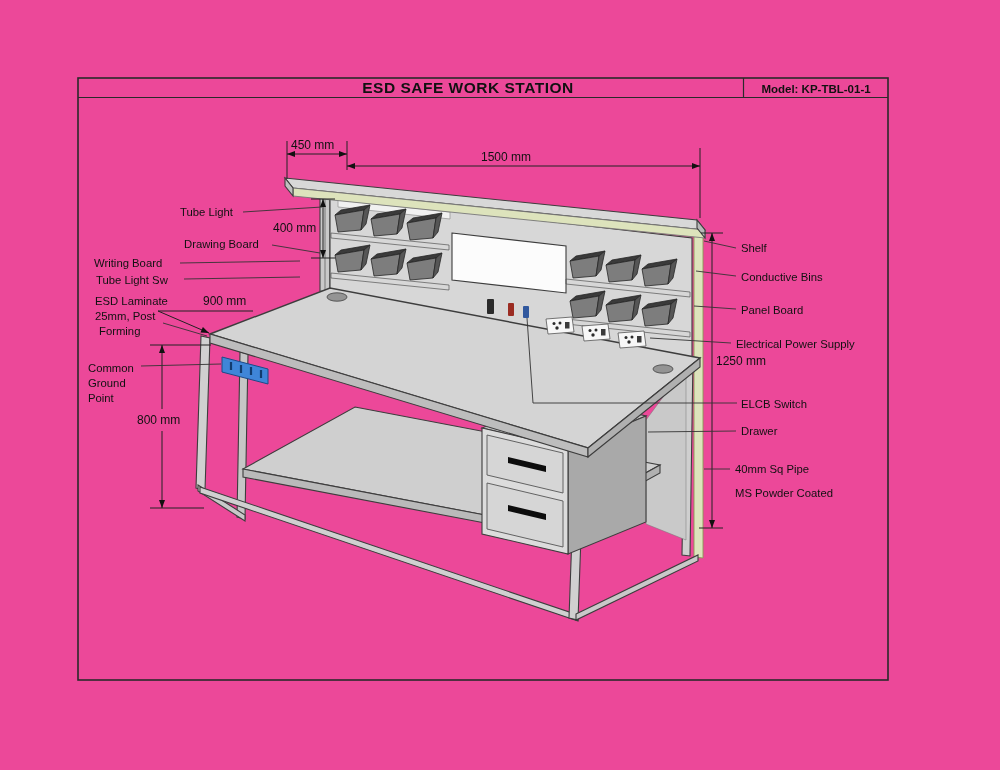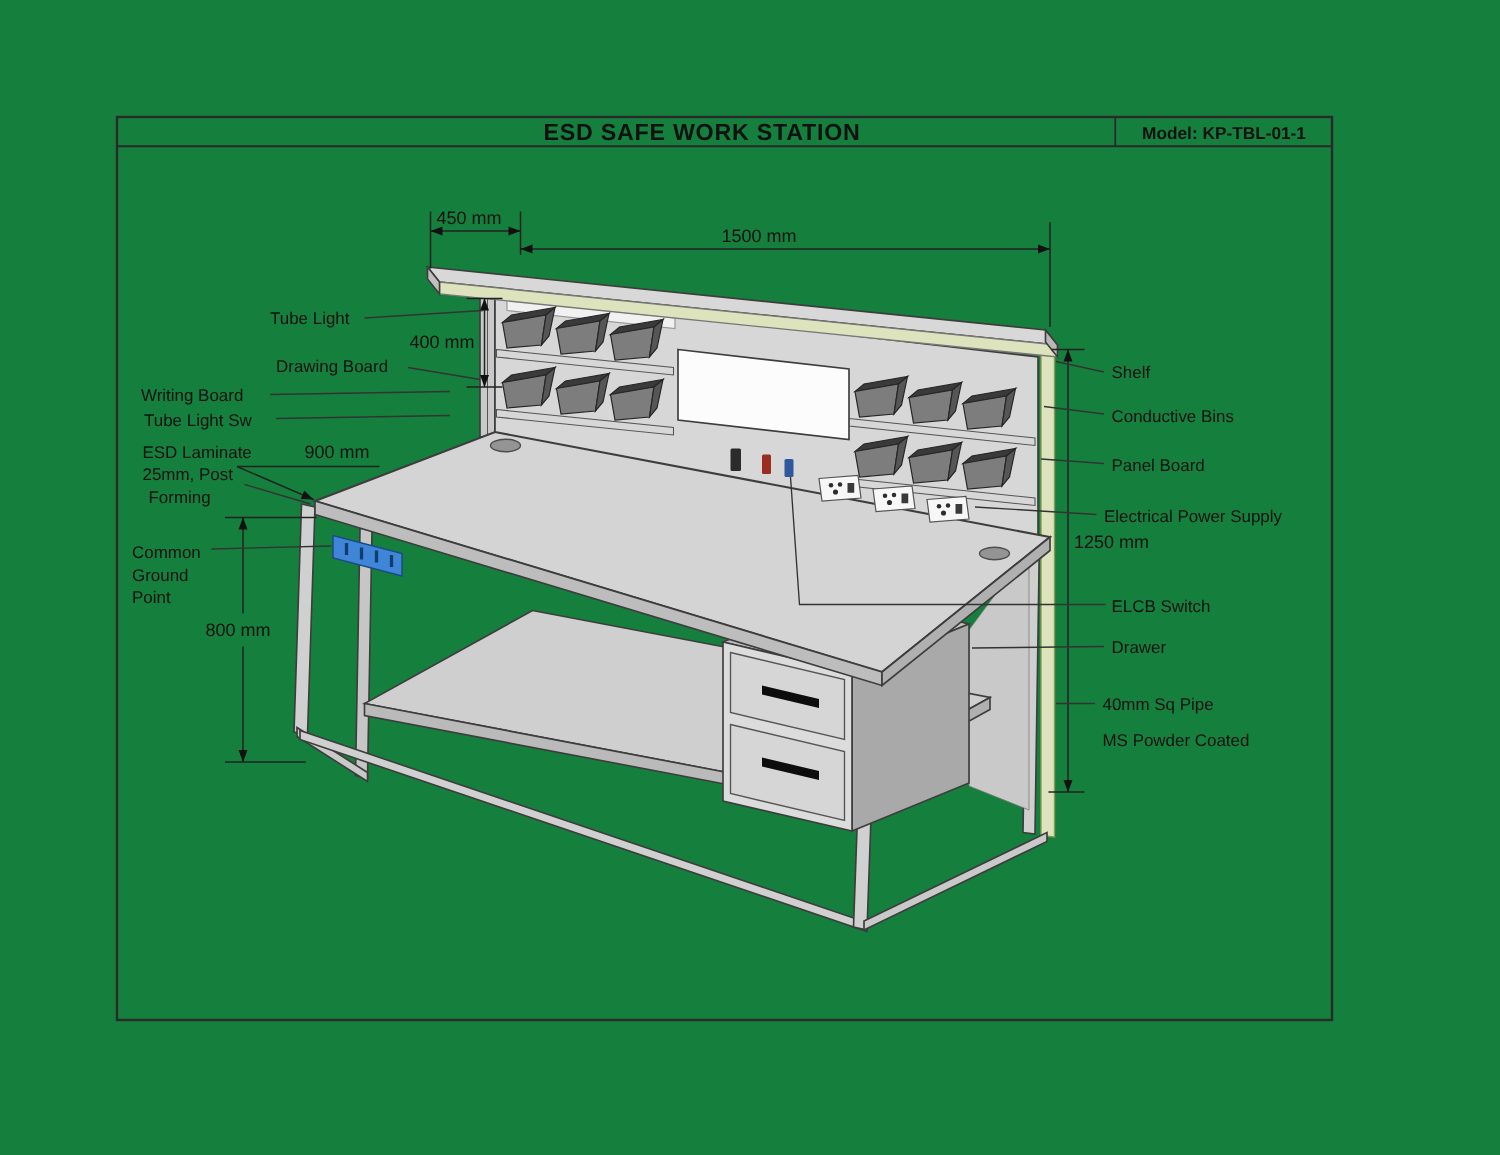--- a/index.html
+++ b/index.html
@@ -1,16 +1,16 @@
 <!DOCTYPE html>
 <html><head>
 <meta charset="utf-8">
 <style>
   html,body{margin:0;padding:0;background:#fff;}
-  .canvas{position:relative;width:1000px;height:770px;background:#15803d;overflow:hidden;
+  .canvas{position:relative;width:1000px;height:770px;background:#ec4899;overflow:hidden;
           font-family:"Liberation Sans",sans-serif;}
   svg{display:block;}
   svg text{font-family:"Liberation Sans",sans-serif;fill:#111;}
   .lbl{font-size:11.3px;}
   .dim{font-size:12px;}
   .title{font-size:15.5px;font-weight:bold;letter-spacing:.5px;}
   .model{font-size:11.5px;font-weight:bold;}
   .ln{stroke:#222;stroke-width:1;fill:none;}
   .leader{stroke:#333;stroke-width:.9;fill:none;}
   .thin{stroke:#555;stroke-width:.7;fill:none;}

